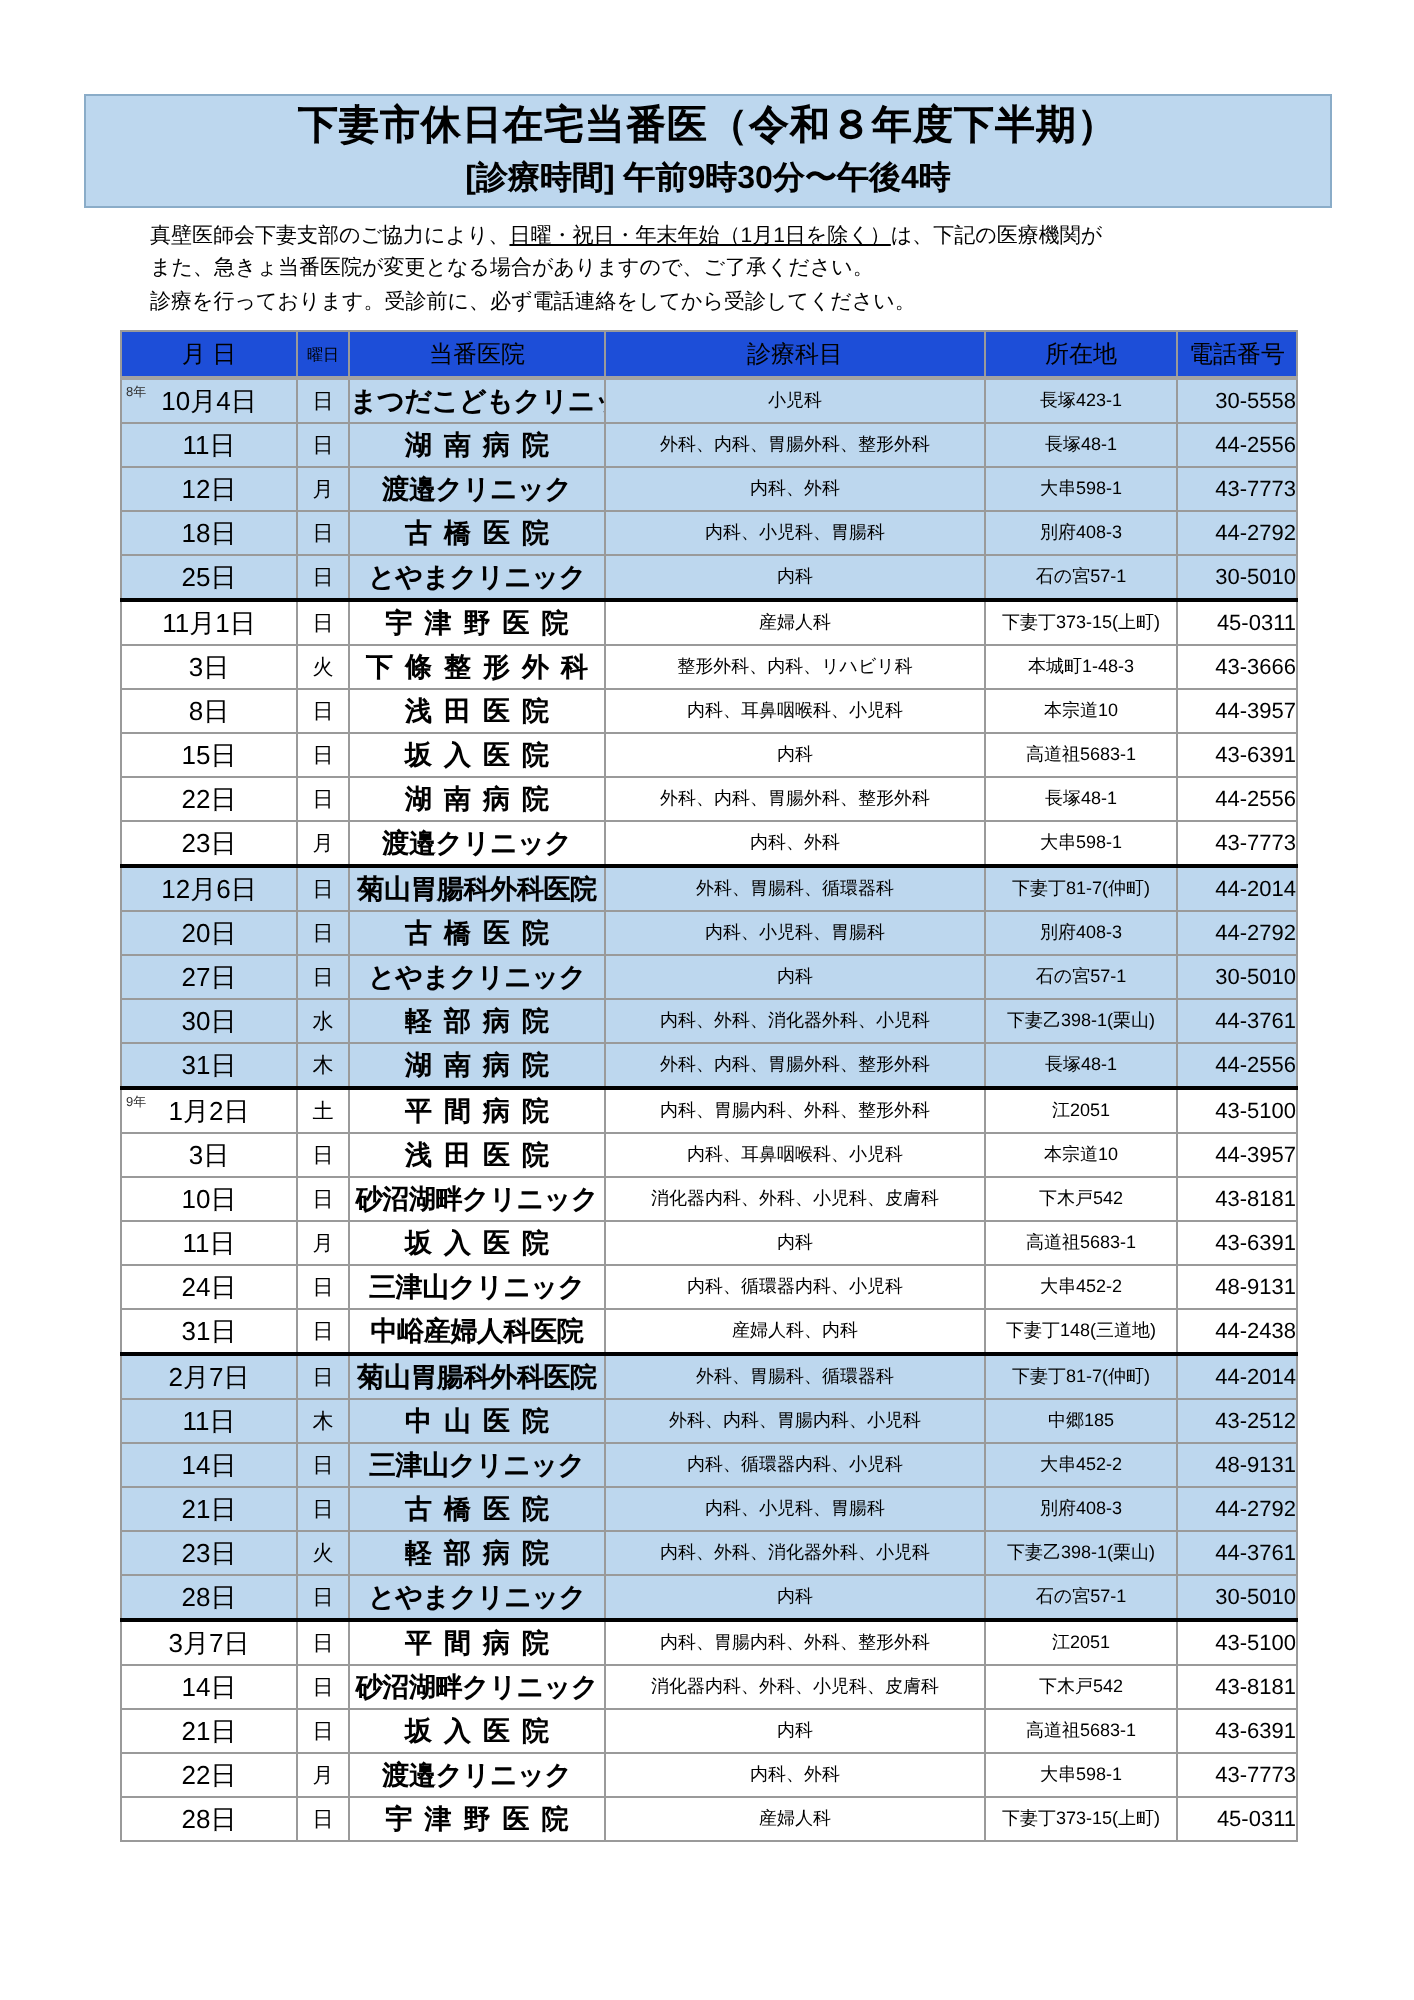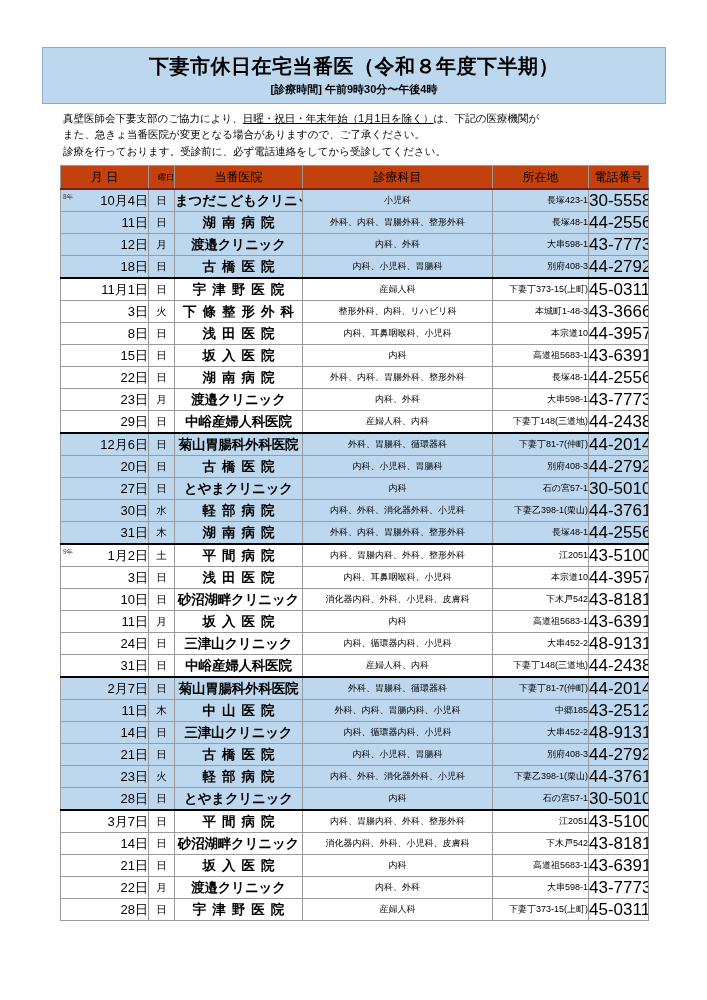--- a/index.html
+++ b/index.html
@@ -38,30 +38,30 @@
     justify-content: center;
   }
   .title-main {
     font-size: 20px;
     font-weight: bold;
     letter-spacing: 0.5px;
     line-height: 1.15;
     white-space: nowrap;
   }
   .title-sub {
-    font-size: 11px;
+    font-size: 16px;
     font-weight: bold;
     margin-top: 4px;
     white-space: nowrap;
   }
 
   
   .intro {
     position: absolute;
-    left: 63px;
+    left: 75px;
     top: 110px;
     width: 580px;
     font-size: 10.5px;
     line-height: 1.55;
   }
   .intro .u {
     text-decoration: underline;
   }
 
   
@@ -87,35 +87,34 @@
   table.roster th,
   table.roster td {
     border: 1px solid #9a9a9a;
     padding: 0;
     height: 21px;
     vertical-align: middle;
     overflow: hidden;
     white-space: nowrap;
   }
   table.roster thead th {
-    background: #c2410c;
+    background: #1d4ed8;
     font-size: 12px;
     font-weight: normal;
     text-align: center;
     height: 22px;
-    border-bottom: 2px solid #7f1d1d;
+    border-bottom: 2px solid #a3a3a3;
   }
   table.roster thead th.h-dow {
     font-size: 8px;
-    text-align: right;
   }
 
   
   td.date {
-    text-align: right;
+    text-align: center;
     padding-right: 5px;
     font-size: 13px;
     position: relative;
   }
   td.date .yr {
     position: absolute;
     left: 2px;
     top: 4px;
     font-size: 6.5px;
     line-height: 1;
@@ -134,27 +133,27 @@
   td.clinic.spaced {
     letter-spacing: 6px;
     padding-left: 6px;
   }
   td.dept {
     text-align: center;
     padding-left: 5px;
     font-size: 9px;
   }
   td.addr {
-    text-align: right;
+    text-align: center;
     padding-left: 5px;
     font-size: 9px;
   }
   td.tel {
-    text-align: left;
-    font-size: 17px;
+    text-align: right;
+    font-size: 11px;
   }
 
   
   tr.shaded td { background: #bdd7ee; }
   tr.plain  td { background: #ffffff; }
 
   
   tr.month-start td { border-top: 2px solid #000; }
 </style>
 </head>
@@ -219,20 +218,28 @@
             <td class="tel">43-7773</td>
           </tr>
           <tr class="shaded">
             <td class="date"><span>18日</span></td>
             <td class="dow">日</td>
             <td class="clinic spaced">古橋医院</td>
             <td class="dept">内科、小児科、胃腸科</td>
             <td class="addr">別府408-3</td>
             <td class="tel">44-2792</td>
           </tr>
+          <tr class="shaded">
+            <td class="date"><span>25日</span></td>
+            <td class="dow">日</td>
+            <td class="clinic">とやまクリニック</td>
+            <td class="dept">内科</td>
+            <td class="addr">石の宮57-1</td>
+            <td class="tel">30-5010</td>
+          </tr>
           <tr class="plain month-start">
             <td class="date"><span>11月1日</span></td>
             <td class="dow">日</td>
             <td class="clinic spaced">宇津野医院</td>
             <td class="dept">産婦人科</td>
             <td class="addr">下妻丁373-15(上町)</td>
             <td class="tel">45-0311</td>
           </tr>
           <tr class="plain">
             <td class="date"><span>3日</span></td>
@@ -266,28 +273,20 @@
             <td class="addr">長塚48-1</td>
             <td class="tel">44-2556</td>
           </tr>
           <tr class="plain">
             <td class="date"><span>23日</span></td>
             <td class="dow">月</td>
             <td class="clinic">渡邉クリニック</td>
             <td class="dept">内科、外科</td>
             <td class="addr">大串598-1</td>
             <td class="tel">43-7773</td>
-          </tr>
-          <tr class="plain">
-            <td class="date"><span>29日</span></td>
-            <td class="dow">日</td>
-            <td class="clinic">中峪産婦人科医院</td>
-            <td class="dept">産婦人科、内科</td>
-            <td class="addr">下妻丁148(三道地)</td>
-            <td class="tel">44-2438</td>
           </tr>
           <tr class="shaded month-start">
             <td class="date"><span>12月6日</span></td>
             <td class="dow">日</td>
             <td class="clinic">菊山胃腸科外科医院</td>
             <td class="dept">外科、胃腸科、循環器科</td>
             <td class="addr">下妻丁81-7(仲町)</td>
             <td class="tel">44-2014</td>
           </tr>
           <tr class="shaded">

